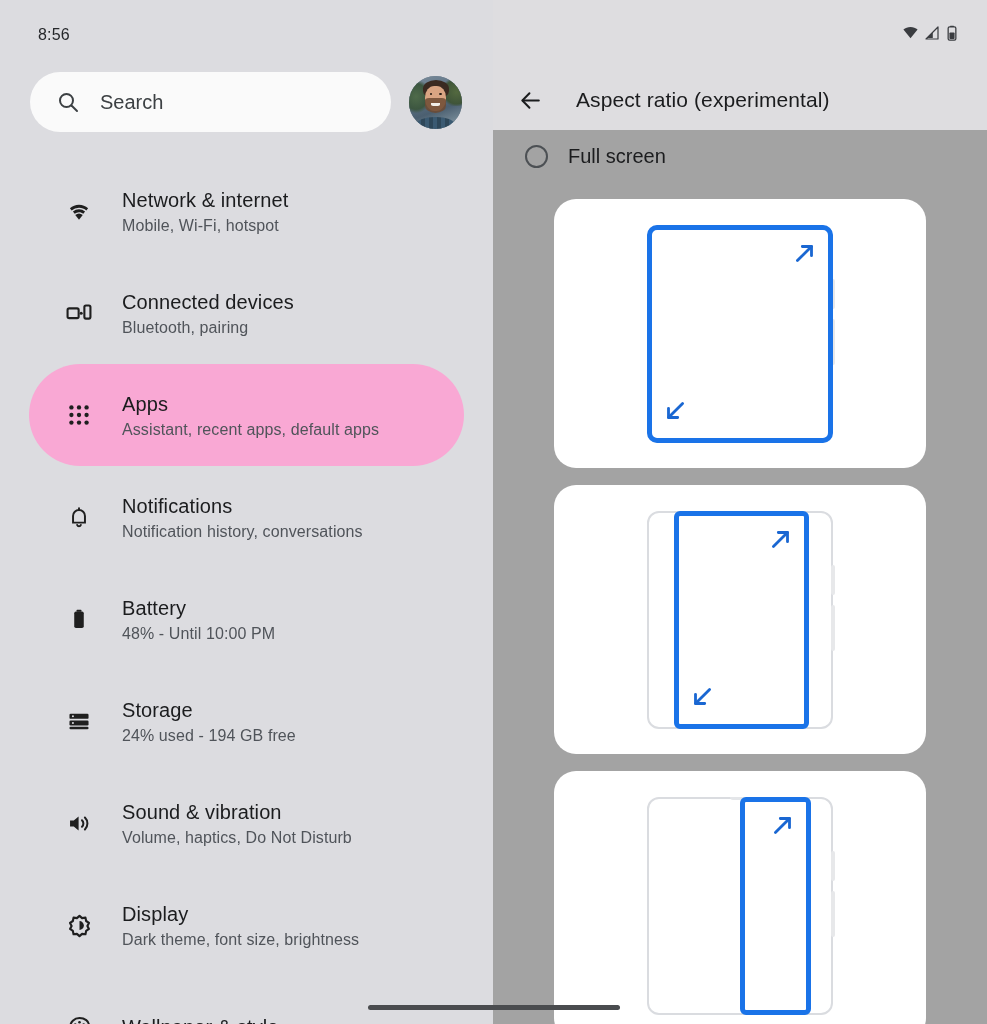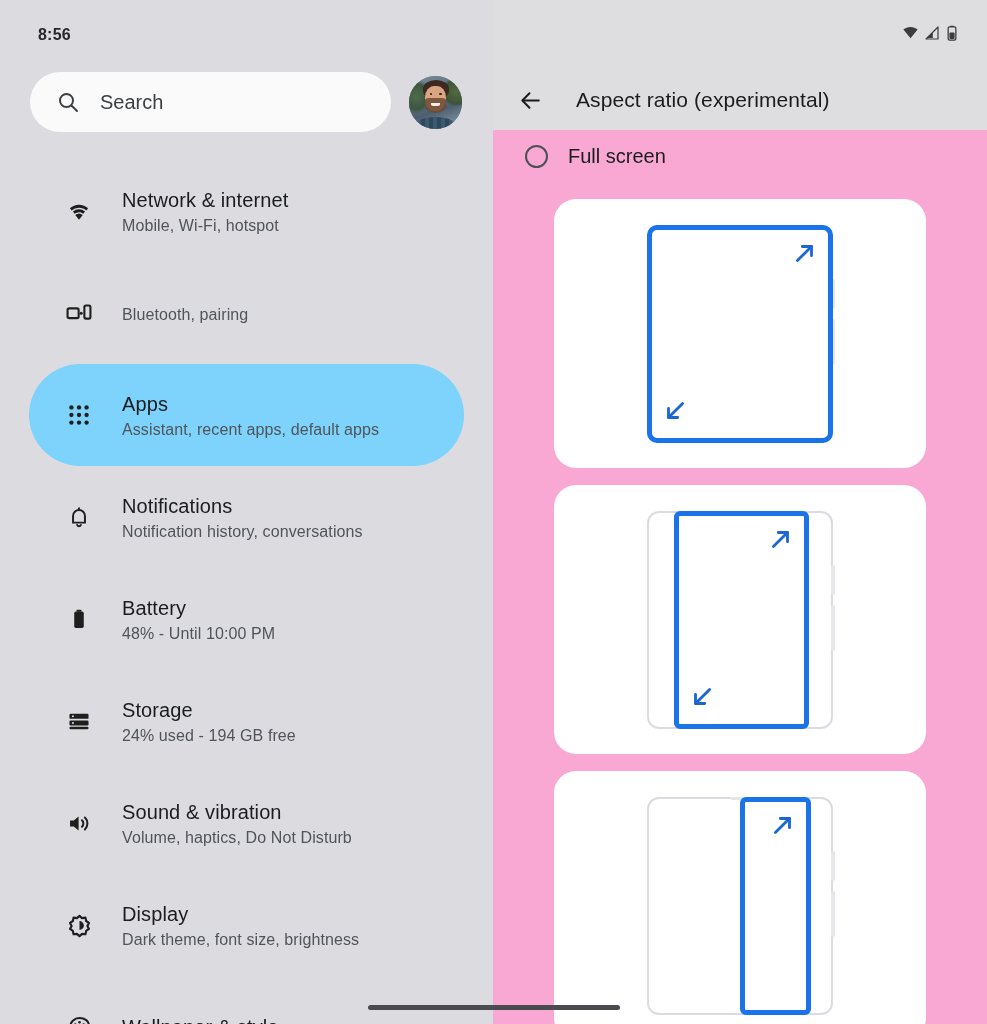--- a/index.html
+++ b/index.html
@@ -14,21 +14,21 @@
   
   .sidebar {
     position: relative;
     width: 493px; height: 1024px;
     background: #dcdce0;
     overflow: hidden;
     flex: 0 0 493px;
   }
   .statusbar-left {
     position: absolute; top: 26px; left: 38px;
-    font-size: 16px; color: #26282b; letter-spacing: 0.2px; font-weight: bold;
+    font-size: 16px; color: #26282b; letter-spacing: 0.2px;
   }
   .search-row {
     position: absolute; top: 72px; left: 30px;
     width: 433px; height: 60px;
     display: flex; align-items: center; gap: 18px;
   }
   .search-pill {
     width: 361px; height: 60px;
     background: #fafafa;
     border-radius: 30px;
@@ -63,35 +63,35 @@
 
   .nav-list { position: absolute; top: 160px; left: 0; width: 493px; }
   .nav-item {
     position: relative;
     height: 102px;
     display: flex; align-items: center;
     padding-left: 29px;
     margin: 0 29px 0 29px;
     border-radius: 52px;
   }
-  .nav-item.selected { background: #7dd3fc; }
+  .nav-item.selected { background: #f9a8d4; }
   .nav-icon {
     width: 42px; flex: 0 0 42px;
     display: flex; align-items: center; justify-content: center;
     color: #1f1f1f;
   }
   .nav-texts { margin-left: 22px; }
   .nav-title { font-size: 20px; color: #1b1c1e; line-height: 1.25; letter-spacing: 0.1px; }
   .nav-sub { font-size: 16px; color: #50545a; margin-top: 4px; letter-spacing: 0.1px; }
 
   
   .detail {
     position: relative;
     width: 494px; height: 1024px;
-    background: #f9a8d4;
+    background: #a3a3a3;
     flex: 0 0 494px;
     overflow: hidden;
     text-align: center;
   }
   .detail-header {
     position: absolute; top: 0; left: 0;
     width: 494px; height: 130px;
     background: #dedde0;
   }
   .statusbar-right {
@@ -218,20 +218,21 @@
 
       <div class="nav-item">
         <span class="nav-icon">
           <svg width="28" height="28" viewBox="0 0 24 24" fill="none" stroke="#1f1f1f" stroke-width="1.8">
             <rect x="2.2" y="8" width="9.5" height="8.4" rx="1.4"></rect>
             <rect x="16.6" y="5.6" width="5.2" height="11.2" rx="1.3"></rect>
             <circle cx="13.9" cy="12.2" r="1.3" fill="#1f1f1f" stroke="none"></circle>
           </svg>
         </span>
         <span class="nav-texts">
+          <span class="nav-title" style="display:block">Connected devices</span>
           <span class="nav-sub" style="display:block">Bluetooth, pairing</span>
         </span>
       </div>
 
       <div class="nav-item selected">
         <span class="nav-icon">
           <svg width="26" height="26" viewBox="0 0 24 24" fill="#1f1f1f">
             <circle cx="5" cy="5" r="2"></circle>
               <circle cx="12" cy="5" r="2"></circle>
               <circle cx="19" cy="5" r="2"></circle>

